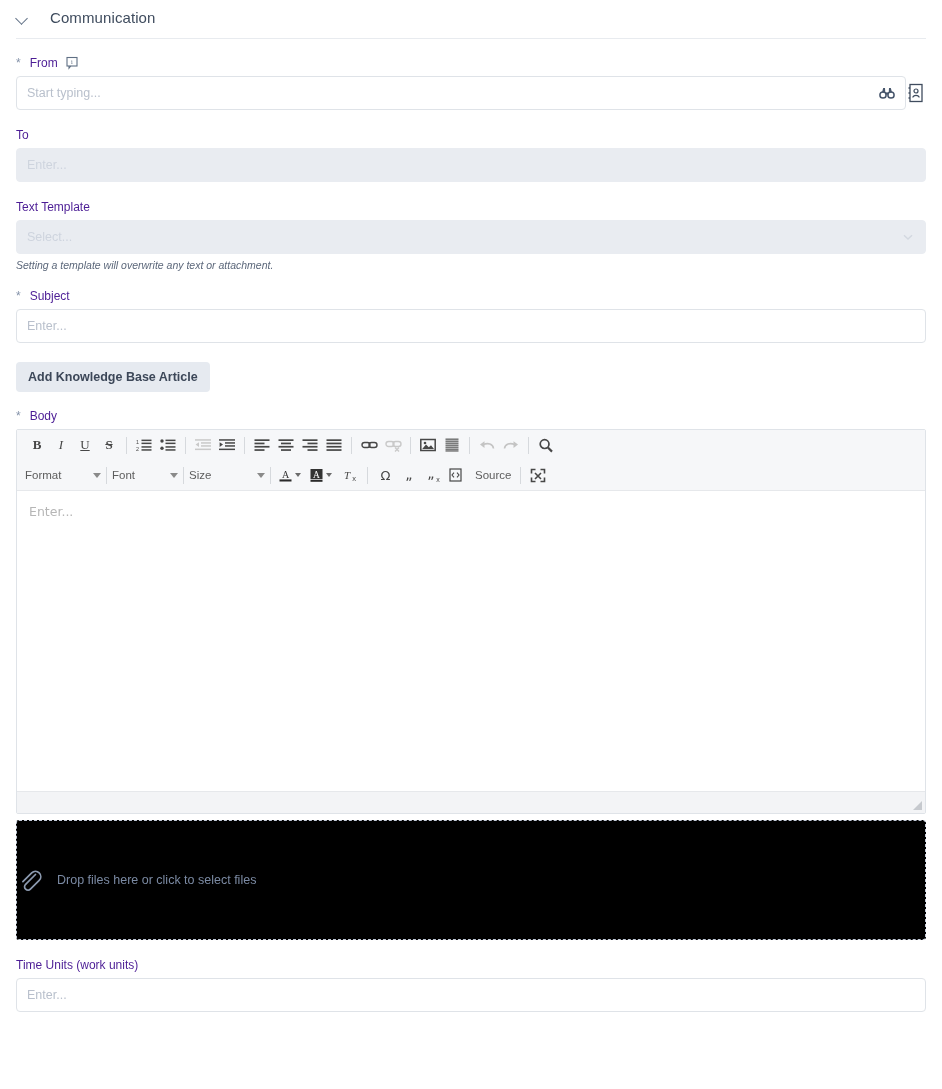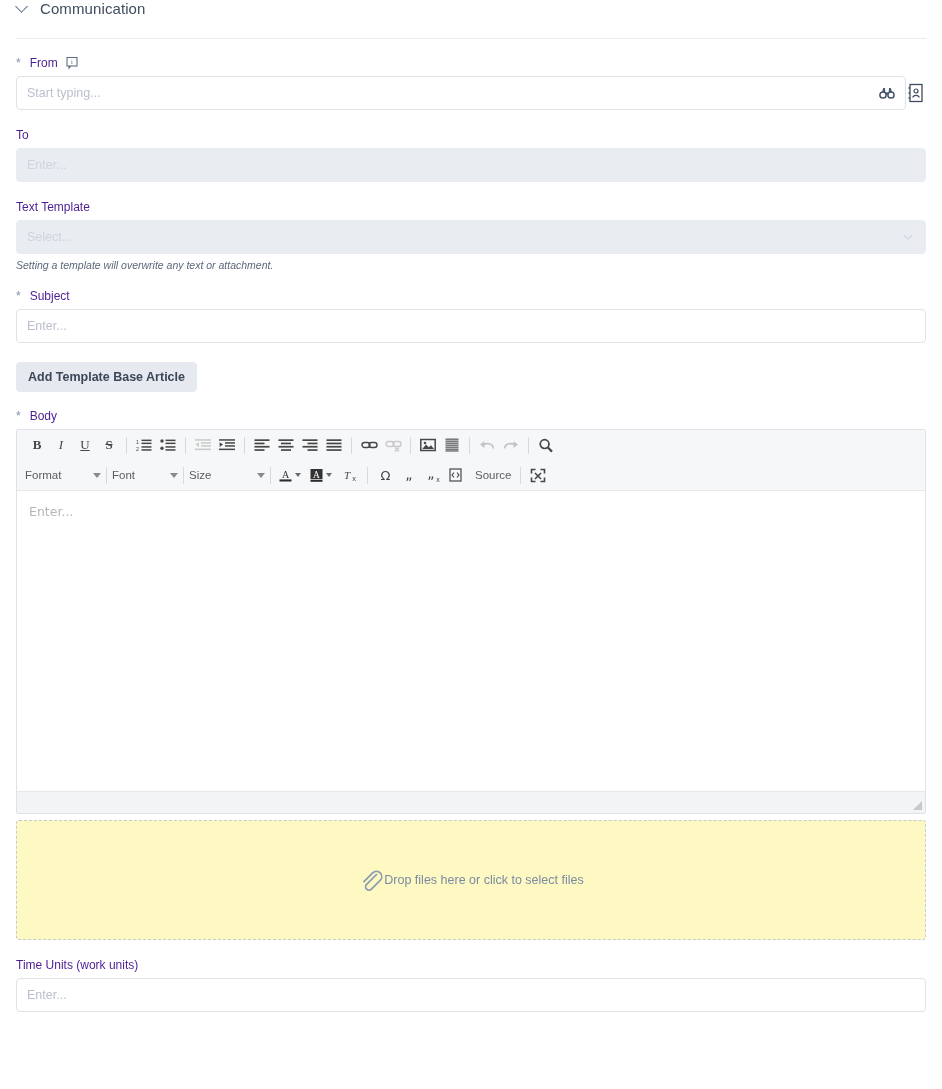--- a/index.html
+++ b/index.html
@@ -7,21 +7,21 @@
     margin: 0; padding: 0;
     width: 942px; height: 1089px;
     background: #ffffff;
     font-family: "Liberation Sans", sans-serif;
     overflow: hidden;
   }
   .page { position: relative; width: 942px; height: 1089px; background: #fff; }
 
   
   .section-head {
-    display: flex; align-items: flex-start; gap: 10px;
+    display: flex; align-items: flex-end; gap: 20px;
     padding: 0 16px; height: 26px;
   }
   .chev {
     width: 14px; height: 14px; flex: 0 0 14px;
     display: inline-block; position: relative;
   }
   .chev::after {
     content: ""; position: absolute; left: 1px; top: 2px;
     width: 8px; height: 8px;
     border-right: 1.6px solid #5f6f84; border-bottom: 1.6px solid #5f6f84;
@@ -137,22 +137,22 @@
   .resize-grip {
     position: absolute; right: 3px; bottom: 3px;
     width: 0; height: 0;
     border-left: 9px solid transparent; border-bottom: 9px solid #c6c9ce;
   }
 
   
   .dropzone {
     margin: 6px 16px 0 16px; height: 120px;
     border: 1px dashed #c3cbd8; border-radius: 3px;
-    display: flex; align-items: center; justify-content: center; 
-    cursor: pointer; background: #fef9c3;
+    display: flex; align-items: center; gap: 14px;
+    cursor: pointer; background: #000000;
   }
   .dropzone .dz-text { font-size: 12.5px; color: #7b8aa3; }
 
   svg { display: block; }
 </style>
 </head>
 <body>
 
 <div class="page">
 
@@ -233,21 +233,21 @@
     <div class="label">
       <span class="req">*</span>
       <span class="txt">Subject</span>
     </div>
     <div class="input">
       <span class="ph">Enter...</span>
     </div>
   </div>
 
   
-  <div class="kb-btn">Add Template Base Article</div>
+  <div class="kb-btn">Add Knowledge Base Article</div>
 
   
   <div class="field" style="margin-top:16px;">
     <div class="label" style="padding:0;">
       <span class="req">*</span>
       <span class="txt">Body</span>
     </div>
   </div>
 
   <div class="editor-wrap">

